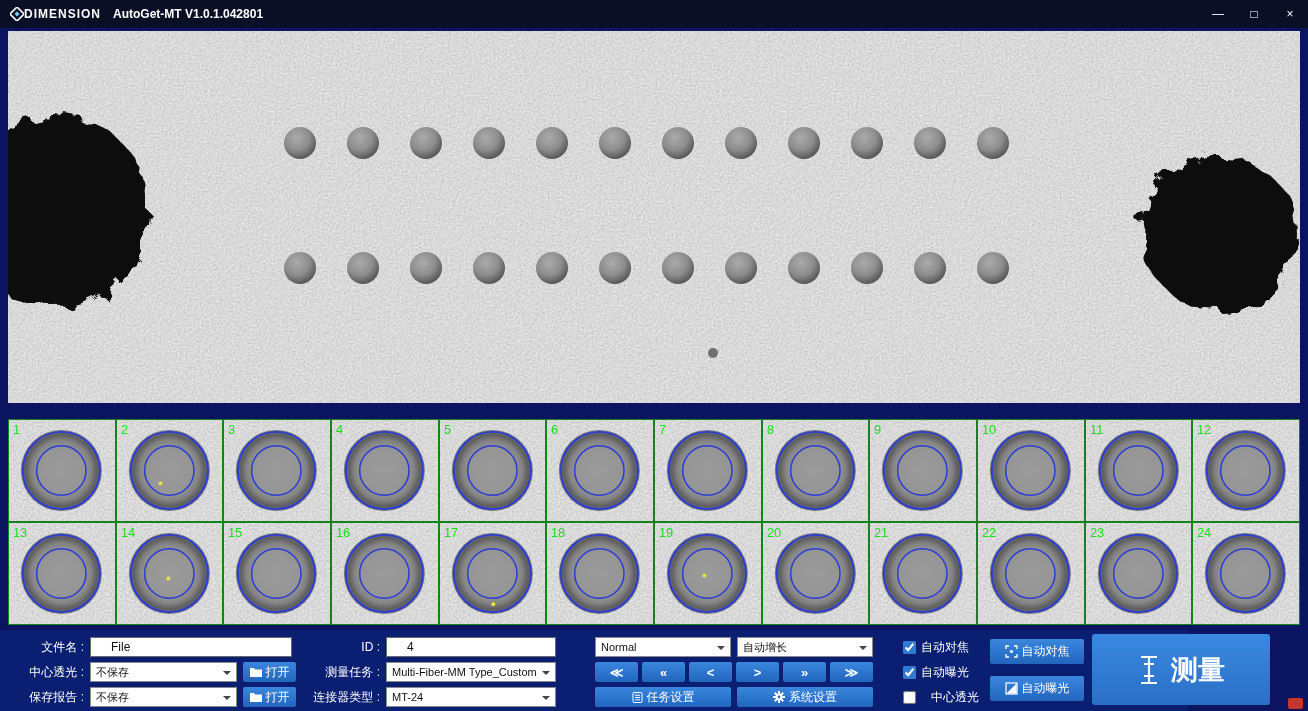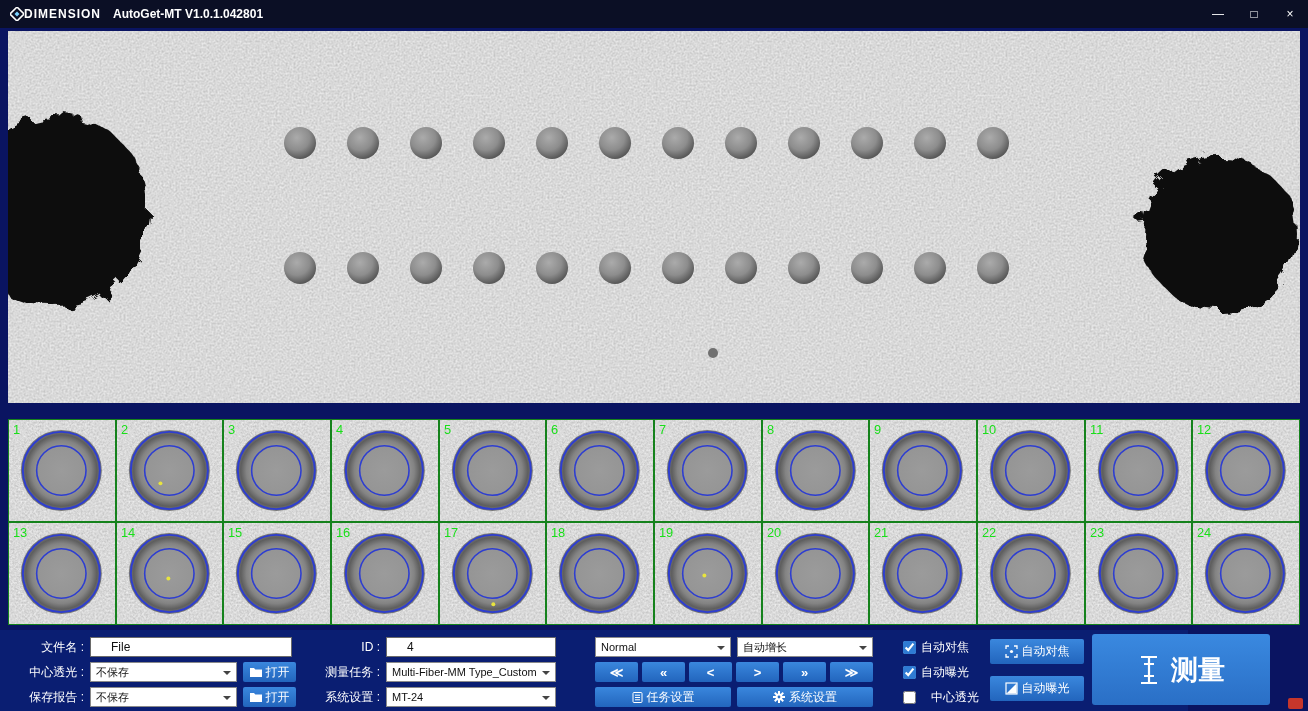--- a/index.html
+++ b/index.html
@@ -390,21 +390,21 @@
       </svg>
       <span>打开</span>
     </button>
 
     <div class="lbl abs" style="left:300px;top:7px;width:80px">ID :</div>
     <input class="tinput abs" style="left: 386px; top: 7px; width: 170px;" value="4">
     <div class="lbl abs" style="left:300px;top:32px;width:80px">测量任务 :</div>
     <div class="dd abs" style="left:386px;top:32px;width:170px">
       <span>Multi-Fiber-MM Type_Custom</span>
     </div>
-    <div class="lbl abs" style="left:288px;top:57px;width:92px">系统设置 :</div>
+    <div class="lbl abs" style="left:288px;top:57px;width:92px">连接器类型 :</div>
     <div class="dd abs" style="left:386px;top:57px;width:170px">
       <span>MT-24</span>
     </div>
 
     <div class="dd abs" style="left:595px;top:7px;width:136px">
       <span>Normal</span>
     </div>
     <div class="dd abs" style="left:737px;top:7px;width:136px">
       <span>自动增长</span>
     </div>

